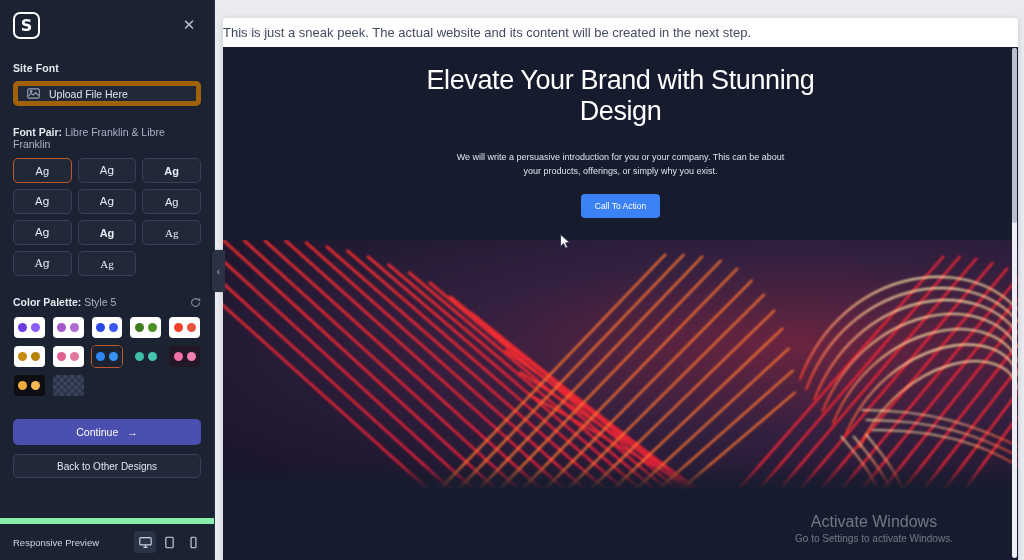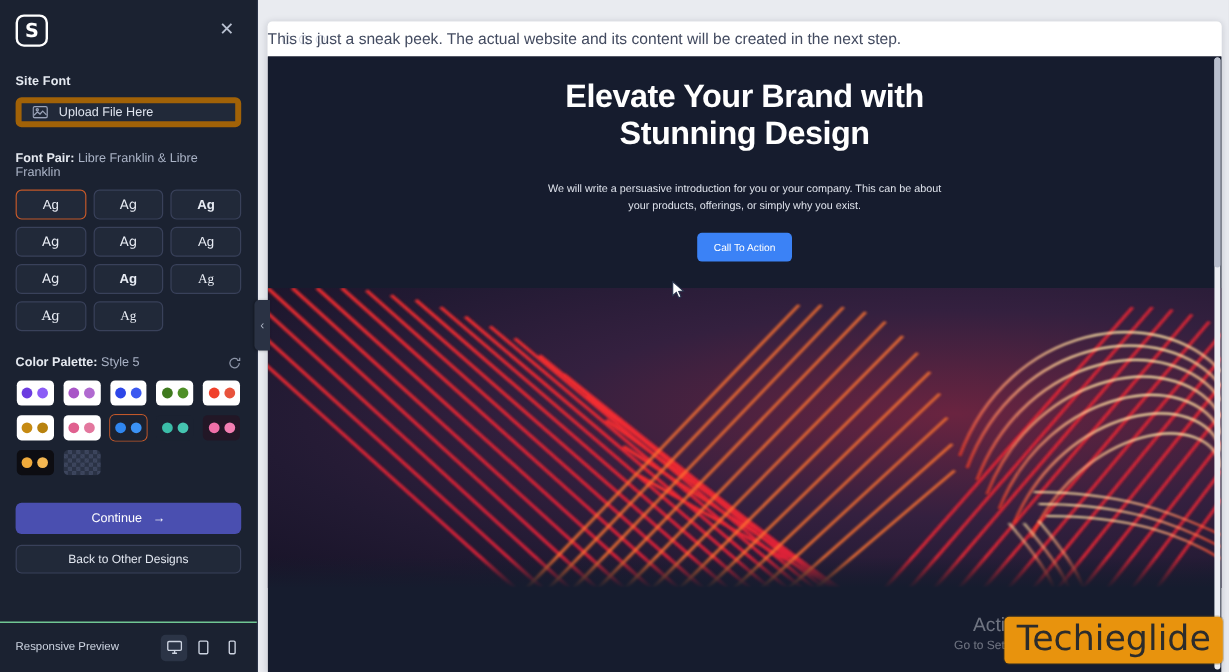--- a/index.html
+++ b/index.html
@@ -93,21 +93,21 @@
     font-family: "Liberation Sans", sans-serif;
   }
   .btn-back {
     margin-top: 9px; height: 24px; width: 100%;
     background: #212939; border: 1px solid #39415a; border-radius: 5px;
     color: #e2e7f0; font-size: 10px; cursor: pointer;
     font-family: "Liberation Sans", sans-serif;
   }
 
   .sb-footer {
-    height: 42px; border-top: 1px solid #86efac;
+    height: 42px; border-top: 6px solid #86efac;
     display: flex; align-items: center; justify-content: space-between;
     padding: 0 10px 0 13px;
   }
   .sb-footer .lbl { color: #cfd6e3; font-size: 9.5px; }
   .dev-group { display: flex; gap: 2px; }
   .dev-btn { width: 22px; height: 22px; border-radius: 4px; display: flex; align-items: center; justify-content: center; color: #cdd4e1; cursor: pointer; }
   .dev-btn.sel { background: #2b3446; }
 
   
   .collapse-handle {
@@ -136,21 +136,21 @@
   .dots { display: flex; gap: 6px; }
   .cdot { width: 8px; height: 8px; border-radius: 50%; border: 1px solid #d7dbe4; }
   .chrome-note {
     position: absolute; left: 0; right: 0; 
     font-size: 13px; color: #434b60; pointer-events: none;
   }
   .site { flex: 1 1 auto; background: #161c2e; position: relative; overflow: hidden; }
 
   .hero { background: #161c2e; padding: 18px 0 22px 0; text-align: center; }
   .hero h1 {
-    color: #ffffff; font-size: 27px; line-height: 1.13; font-weight: bold;
+    color: #ffffff; font-size: 27px; line-height: 1.13; font-weight: normal;
     letter-spacing: -.4px;
     font-family: "Liberation Sans", sans-serif;
     max-width: 400px; margin: 0 auto;
   }
   .hero p {
     color: #dfe3ec; font-size: 9px; line-height: 1.55; margin: 25px auto 0 auto;
     max-width: 342px;
   }
   .cta {
     margin: 15px auto 0 auto; display: block;
@@ -492,16 +492,15 @@
       <svg width="11" height="15" viewBox="0 0 11 15">
         <path d="M0.6 0.6 L0.6 12.4 L3.6 9.6 L5.6 14.2 L7.6 13.3 L5.6 8.9 L9.6 8.6 Z" fill="#ffffff" stroke="#26304a" stroke-width="0.9"></path>
       </svg>
     </div>
 
     <div class="activate">
       <div class="l1">Activate Windows</div>
       <div class="l2">Go to Settings to activate Windows.</div>
     </div>
 
-    <div class="watermark">Techieglide</div>
   </main>
 
 </div>
 
 </body></html>

